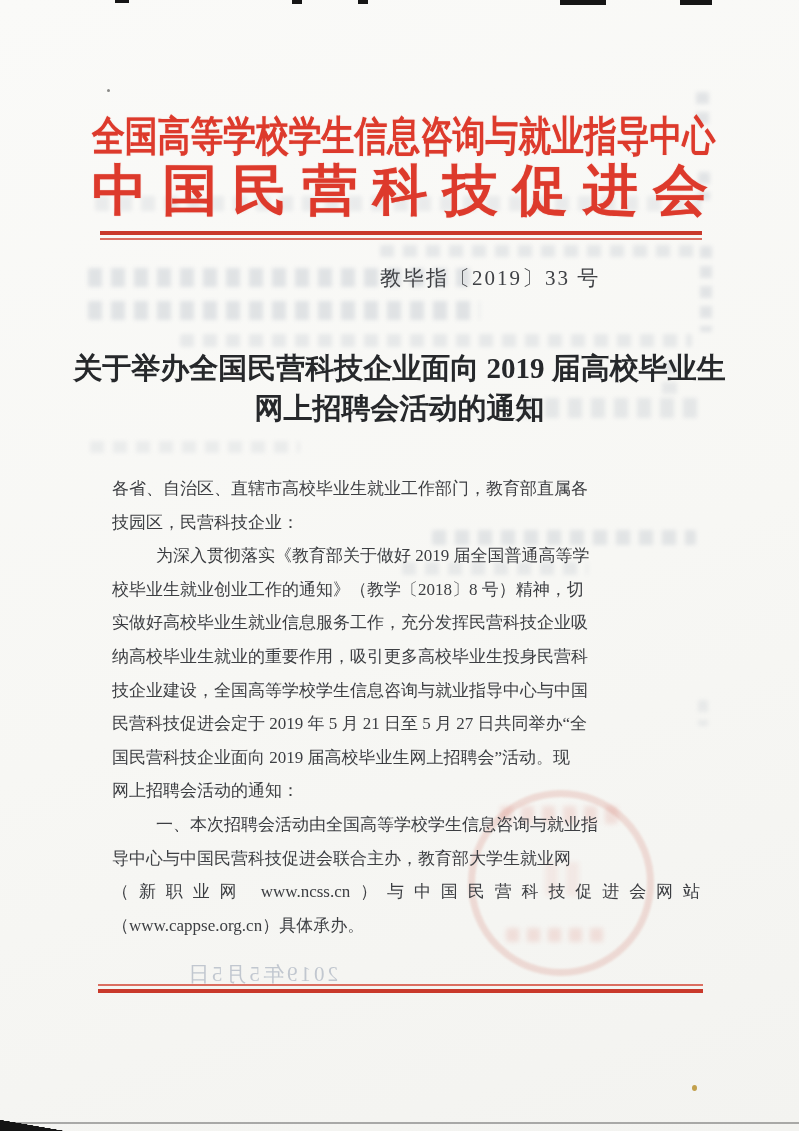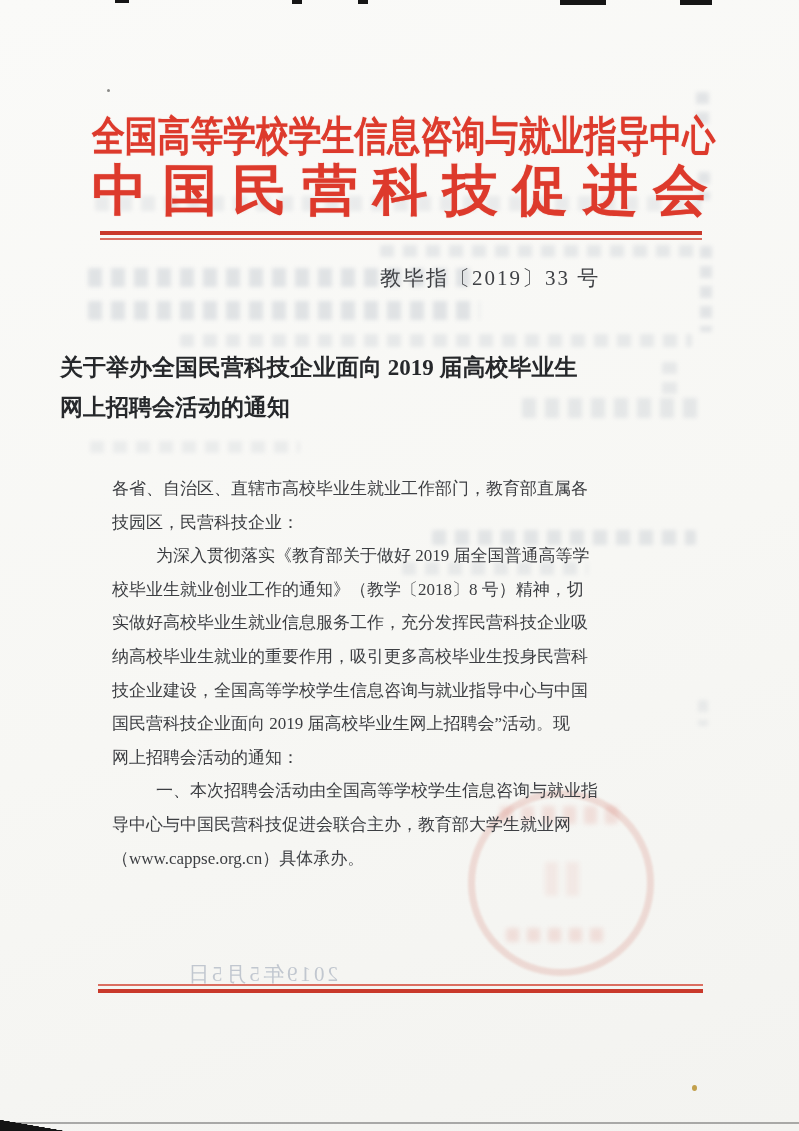--- a/index.html
+++ b/index.html
@@ -34,22 +34,22 @@
   .rule-bottom .thick{margin-top:3px;}
   
   .doc-number{
     position:absolute;left:380px;top:264px;width:312px;
     text-align:left;font-size:21px;color:#3f4145;letter-spacing:2px;
     white-space:nowrap;
   }
   
   .title{
     position:absolute;left:60px;top:348px;width:679px;
-    color:#26282b;font-weight:700;
-    font-size:23px;line-height:40px;
+    text-align:center;color:#26282b;font-weight:700;
+    font-size:29px;line-height:40px;
   }
   
   .body-text{
     position:absolute;left:112px;top:472px;width:588px;
     font-size:17px;line-height:33.6px;color:#3c3e42;
   }
   .body-text .bline{white-space:nowrap;}
   .body-text .indent{text-indent:44px;}
   .body-text .stretch{white-space:normal;text-align:justify;text-align-last:justify;}
   
@@ -121,24 +121,26 @@
   </div>
 
   <div class="body-text">
     <div class="bline">各省、自治区、直辖市高校毕业生就业工作部门，教育部直属各</div>
     <div class="bline">技园区，民营科技企业：</div>
     <div class="bline indent">为深入贯彻落实《教育部关于做好 2019 届全国普通高等学</div>
     <div class="bline">校毕业生就业创业工作的通知》（教学〔2018〕8 号）精神，切</div>
     <div class="bline">实做好高校毕业生就业信息服务工作，充分发挥民营科技企业吸</div>
     <div class="bline">纳高校毕业生就业的重要作用，吸引更多高校毕业生投身民营科</div>
     <div class="bline">技企业建设，全国高等学校学生信息咨询与就业指导中心与中国</div>
+    <div class="bline">民营科技促进会定于 2019 年 5 月 21 日至 5 月 27 日共同举办“全</div>
     <div class="bline">国民营科技企业面向 2019 届高校毕业生网上招聘会”活动。现</div>
     <div class="bline">网上招聘会活动的通知：</div>
     <div class="bline indent">一、本次招聘会活动由全国高等学校学生信息咨询与就业指</div>
     <div class="bline">导中心与中国民营科技促进会联合主办，教育部大学生就业网</div>
+    <div class="bline stretch">（新职业网 www.ncss.cn）与中国民营科技促进会网站</div>
     <div class="bline">（www.cappse.org.cn）具体承办。</div>
   </div>
 
   <div class="mirror-date">2019年5月5日</div>
 
   <div class="rule rule-bottom">
     <div class="thin"></div>
     <div class="thick"></div>
   </div>
 

